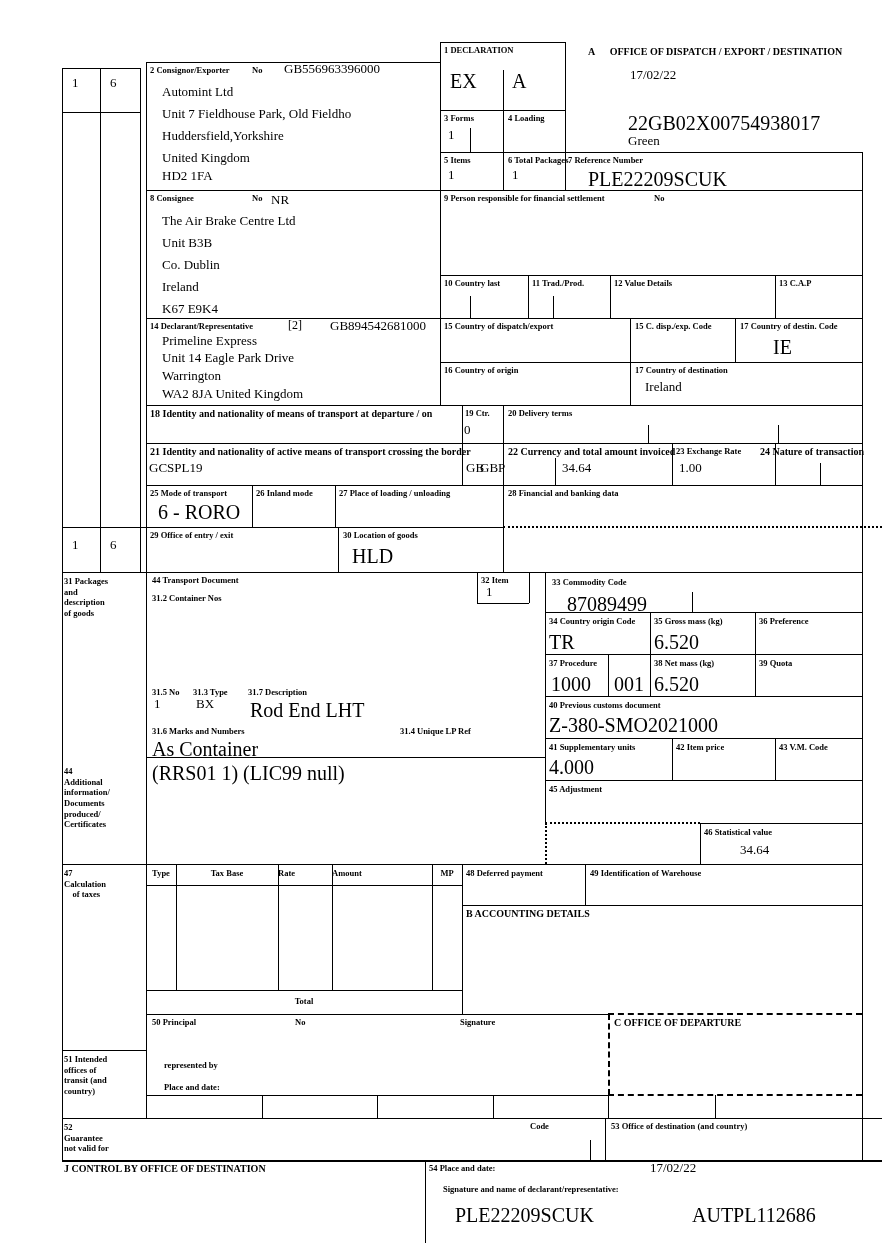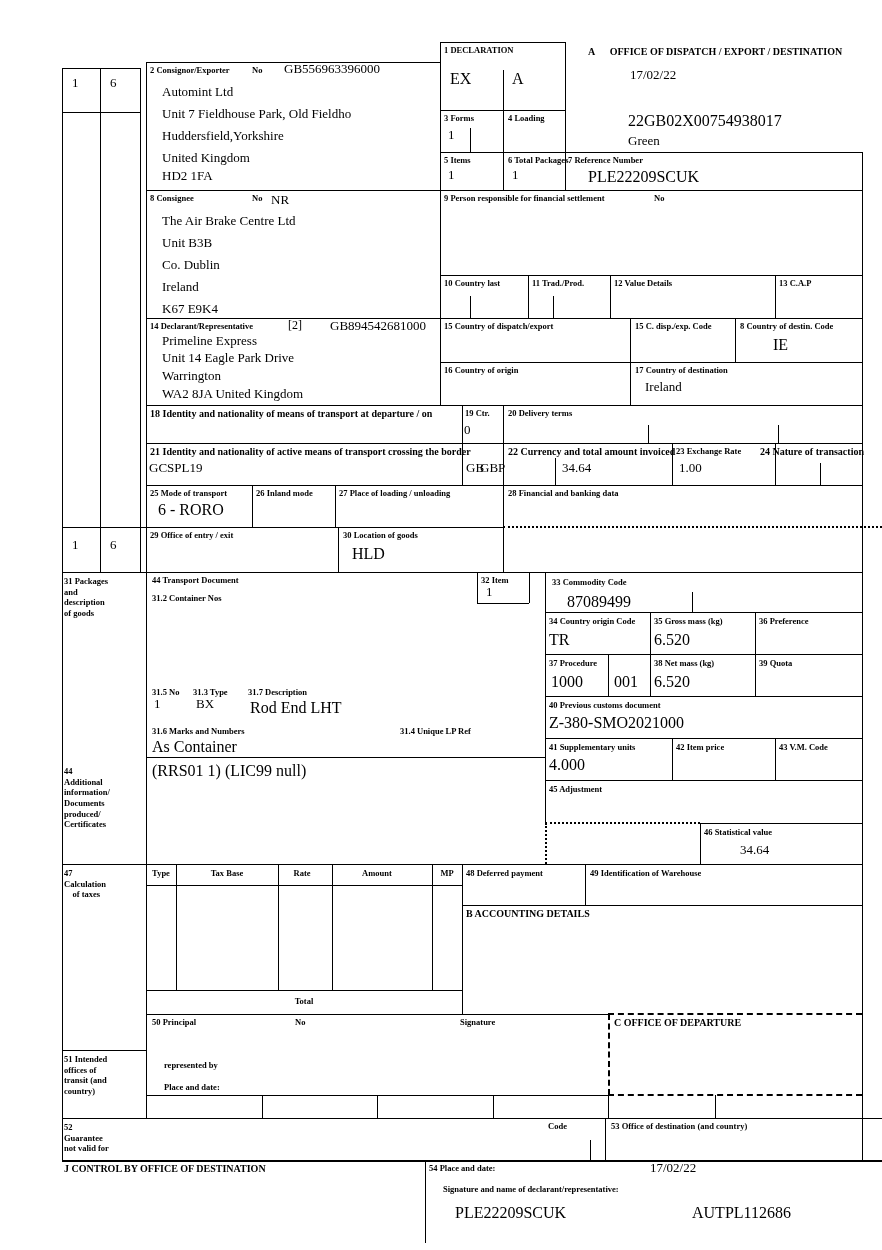--- a/index.html
+++ b/index.html
@@ -9,24 +9,24 @@
   .hl.bold{height:2px}
   .vl{position:absolute;width:1px;background:#000}
   .doth{position:absolute;height:0;border-top:2px dotted #000}
   .dotv{position:absolute;width:0;border-left:2px dotted #000}
   .dashh{position:absolute;height:0;border-top:2px dashed #000}
   .dashv{position:absolute;width:0;border-left:2px dashed #000}
   .lbl{position:absolute;font-size:8.5px;font-weight:bold;line-height:1.2;white-space:nowrap}
   .lbl.sm{font-size:10px}
   .lbl.wrap{white-space:pre;line-height:1.25}
   .val{position:absolute;font-size:13px;line-height:1.1;white-space:nowrap}
-  .val.v14{font-size:16px}
+  .val.v14{font-size:20px}
   .hdr{position:absolute;font-size:10px;font-weight:bold;white-space:pre}
   .ctr{text-align:center}
-  .rgt{text-align:center}
+  .rgt{text-align:left}
 </style>
 </head>
 <body>
 
 <div id="form">
 
   <div class="hl" style="top:42px;left:440px;width:125px"></div>
   <div class="hl" style="top:62px;left:146px;width:294px"></div>
   <div class="hl" style="top:68px;left:62px;width:78px"></div>
   <div class="hl" style="top:110px;left:440px;width:125px"></div>
@@ -188,21 +188,21 @@
 
   <div class="lbl" style="left:150px;top:321px">14 Declarant/Representative</div>
   <div class="val" style="left:288px;top:319px;font-size:12px">[2]</div>
   <div class="val" style="left:330px;top:319px">GB894542681000</div>
   <div class="val" style="left:162px;top:334px">Primeline Express</div>
   <div class="val" style="left:162px;top:351px">Unit 14 Eagle Park Drive</div>
   <div class="val" style="left:162px;top:369px">Warrington</div>
   <div class="val" style="left:162px;top:387px">WA2 8JA United Kingdom</div>
   <div class="lbl" style="left:444px;top:321px">15 Country of dispatch/export</div>
   <div class="lbl" style="left:635px;top:321px">15 C. disp./exp. Code</div>
-  <div class="lbl" style="left:740px;top:321px">8 Country of destin. Code</div>
+  <div class="lbl" style="left:740px;top:321px">17 Country of destin. Code</div>
   <div class="val v14" style="left:773px;top:336px">IE</div>
   <div class="lbl" style="left:444px;top:365px">16 Country of origin</div>
   <div class="lbl" style="left:635px;top:365px">17 Country of destination</div>
   <div class="val" style="left:645px;top:380px">Ireland</div>
 
   <div class="lbl sm" style="left:150px;top:408px">18 Identity and nationality of means of transport at departure / on</div>
   <div class="lbl" style="left:465px;top:408px">19 Ctr.</div>
   <div class="val" style="left:464px;top:423px">0</div>
   <div class="lbl" style="left:508px;top:408px">20 Delivery terms</div>
   <div class="lbl sm" style="left:150px;top:446px">21 Identity and nationality of active means of transport crossing the border</div>

